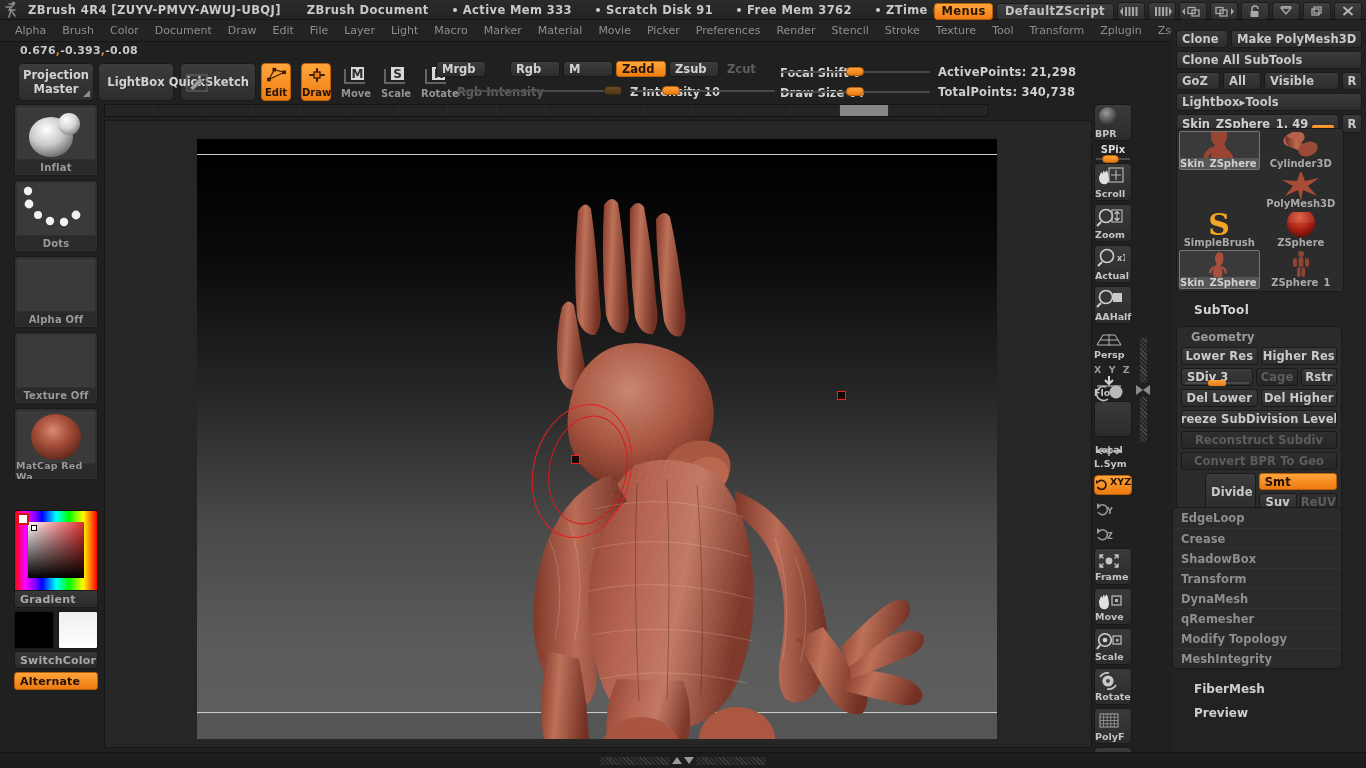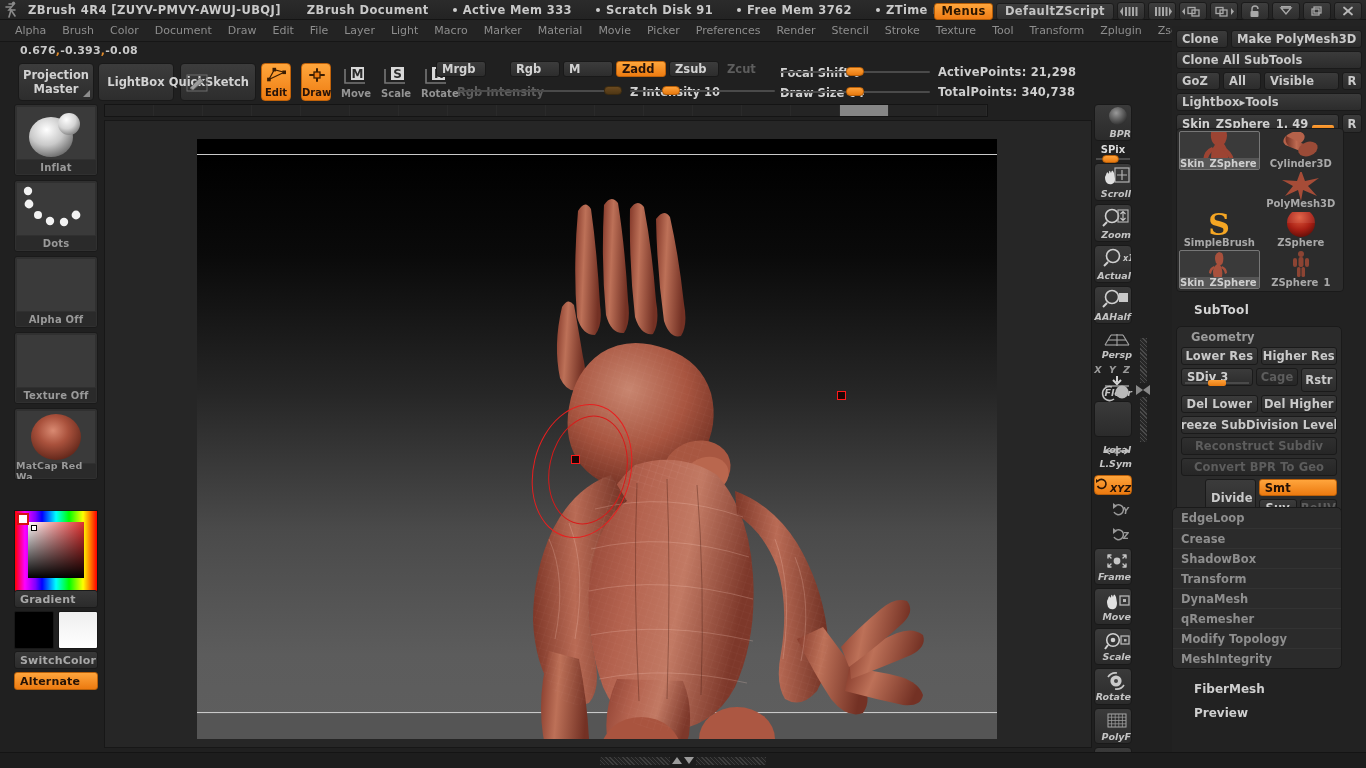--- a/index.html
+++ b/index.html
@@ -204,23 +204,22 @@
   .brush-dot {
     position: absolute; width: 9px; height: 9px; border: 1.5px solid #ff1a1a; background: #1c0505;
   }
 
   
   .rshelf { position: absolute; left: 1094px; top: 104px; width: 38px; }
   .rbtn {
     width: 38px; background: linear-gradient(#3a3a3a, #2b2b2b);
     border: 1px solid #191919; border-radius: 4px;
     margin-bottom: 3px; position: relative;
-    display: flex; flex-direction: column; align-items: flex-end; justify-content: center;
+    display: flex; flex-direction: column; align-items: flex-start; justify-content: center;
     color: #c4c4c4;
-    font-style: italic;
   }
   .rbtn.flat { background: none; border: none; }
   .rbtn.on { background: linear-gradient(#ffa53c, #ec7a10); border-color: #bb600a; color: #241206; }
   .rbtn .rlbl { font-size: 9.5px; font-weight: bold; line-height: 11px; }
   .rbtn .rico { display: flex; align-items: center; justify-content: center; }
   .spix-wrap { width: 38px; margin-bottom: 3px; text-align: center; }
   .spix-lbl { font-size: 10px; font-weight: bold; color: #dcdcdc; }
   .spix-track { position: relative; width: 34px; height: 2px; background: #4a4a4a; margin: 3px auto 0; }
   .spix-knob { position: absolute; left: 6px; top: -3px; width: 17px; height: 8px; border-radius: 4px;
     background: linear-gradient(#ffa23a, #e87a10); border: 1px solid #b85f08; }
@@ -1167,21 +1166,21 @@
       <div class="pbtn center" style="flex:1;">Lower Res</div>
       <div class="pbtn center" style="flex:1;">Higher Res</div>
     </div>
     <div class="prow">
       <div class="tool-slider" style="flex:1;height:18px;">
         <span>SDiv</span>&nbsp;<span>3</span>
         <i style="position:absolute;left:3px;bottom:1px;right:3px;height:2px;background:#4a4a4a;"></i>
         <i class="ts-bar" style="left:26px;right:auto;bottom:-1px;width:18px;height:6px;"></i>
       </div>
       <div class="pbtn center dim" style="width:42px;height:18px;">Cage</div>
-      <div class="pbtn center" style="width:36px;height:24px;">Rstr</div>
+      <div class="pbtn center" style="width:36px;height:18px;">Rstr</div>
     </div>
     <div class="prow">
       <div class="pbtn center" style="flex:1;">Del Lower</div>
       <div class="pbtn center" style="flex:1;">Del Higher</div>
     </div>
     <div class="prow">
       <div class="pbtn center" style="flex:1;">Freeze SubDivision Levels</div>
     </div>
     <div class="prow">
       <div class="pbtn center dim" style="flex:1;">Reconstruct Subdiv</div>

